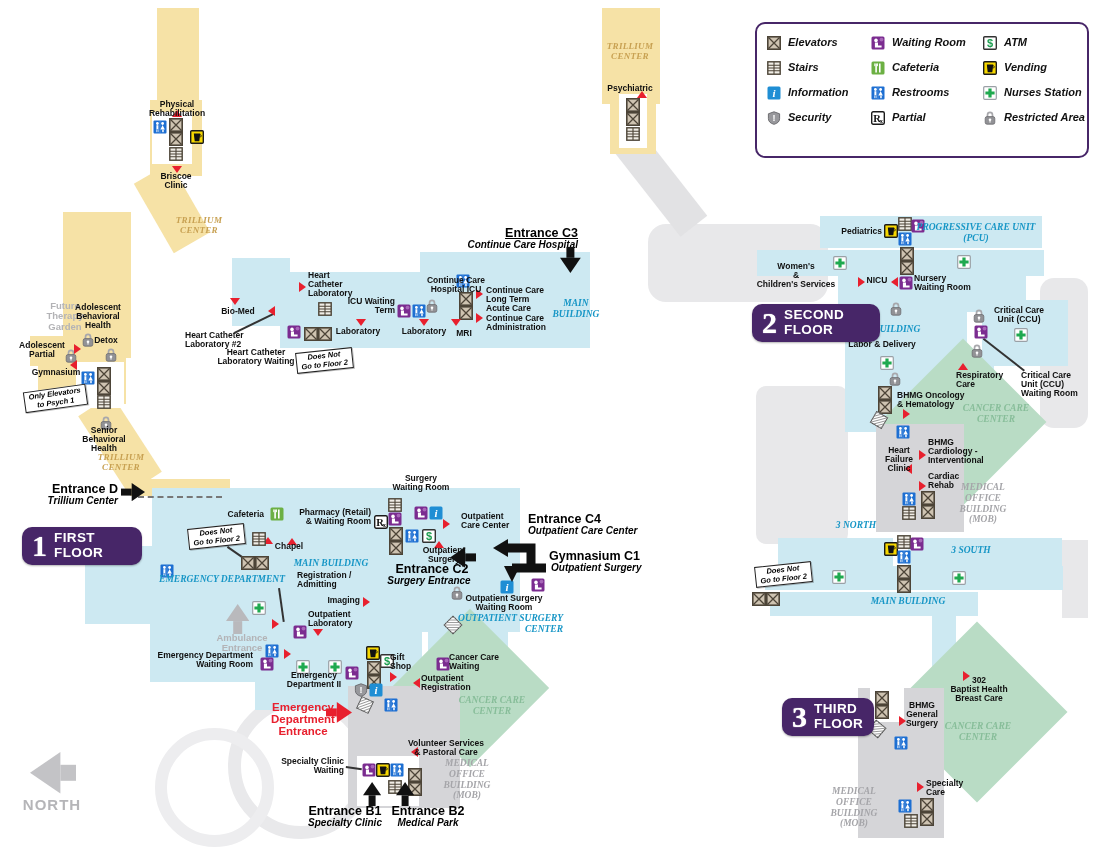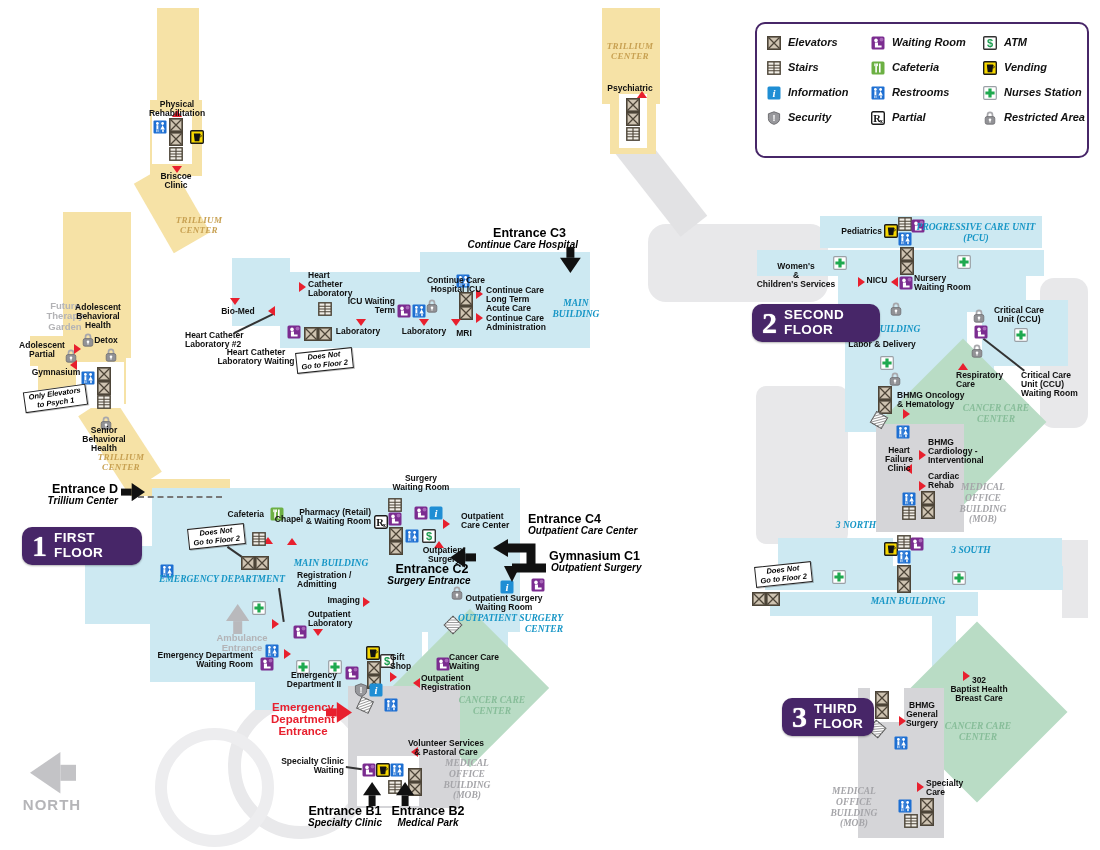--- a/index.html
+++ b/index.html
@@ -306,21 +306,21 @@
       <div class="lb dept ac" style="left: 104px; top: 426px;">Senior
 Behavioral
 Health</div>
       <div class="lb tan ac" style="left: 121px; top: 453px;">TRILLIUM
 CENTER</div>
       <div class="lb ent ar" style="left: 118px; top: 483px;">Entrance D</div>
       <div class="lb entsub ar" style="left: 118px; top: 496px;">Trillium Center</div>
       <div class="lb tan ac" style="left: 630px; top: 42px;">TRILLIUM
 CENTER</div>
       <div class="lb dept ac" style="left: 630px; top: 84px;">Psychiatric</div>
-      <div class="lb ent ar" style="left: 566px; top: 227px;">Entrance C3</div>
+      <div class="lb ent ar" style="left: 578px; top: 227px; text-decoration: underline;">Entrance C3</div>
       <div class="lb entsub ar" style="left: 578px; top: 240px;">Continue Care Hospital</div>
       <div class="lb dept ac" style="left: 238px; top: 307px;">Bio-Med</div>
       <div class="lb dept" style="left: 308px; top: 271px;">Heart
 Catheter
 Laboratory</div>
       <div class="lb dept ar" style="left: 395px; top: 297px;">ICU Waiting
 Term</div>
       <div class="lb dept ac" style="left: 456px; top: 276px;">Continue Care
 Hospital ICU</div>
       <div class="lb dept" style="left: 486px; top: 286px;">Continue Care
@@ -333,21 +333,21 @@
       <div class="lb dept ac" style="left: 358px; top: 327px;">Laboratory</div>
       <div class="lb dept ac" style="left: 424px; top: 327px;">Laboratory</div>
       <div class="lb dept ac" style="left: 464px; top: 329px;">MRI</div>
       <div class="lb dept" style="left: 185px; top: 331px;">Heart Catheter
 Laboratory #2</div>
       <div class="lb dept ac" style="left: 256px; top: 348px;">Heart Catheter
 Laboratory Waiting</div>
       <div class="lb dept ac" style="left: 421px; top: 474px;">Surgery
 Waiting Room</div>
       <div class="lb dept ar" style="left: 264px; top: 510px;">Cafeteria</div>
-      <div class="lb dept ac" style="left: 289px; top: 515px;">Chapel</div>
+      <div class="lb dept ac" style="left: 289px; top: 542px;">Chapel</div>
       <div class="lb dept ar" style="left: 371px; top: 508px;">Pharmacy (Retail)
 &amp; Waiting Room</div>
       <div class="lb dept" style="left: 461px; top: 512px;">Outpatient
 Care Center</div>
       <div class="lb dept ac" style="left: 444px; top: 546px;">Outpatient
 Surgery</div>
       <div class="lb ent" style="left: 528px; top: 513px;">Entrance C4</div>
       <div class="lb entsub" style="left: 528px; top: 526px;">Outpatient Care Center</div>
       <div class="lb ent" style="left: 549px; top: 550px;">Gymnasium C1</div>
       <div class="lb entsub" style="left: 551px; top: 563px;">Outpatient Surgery</div>

